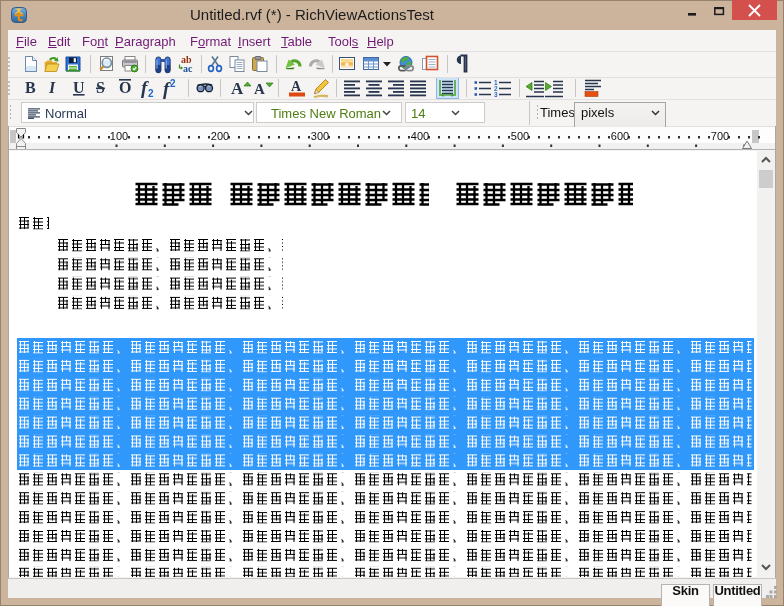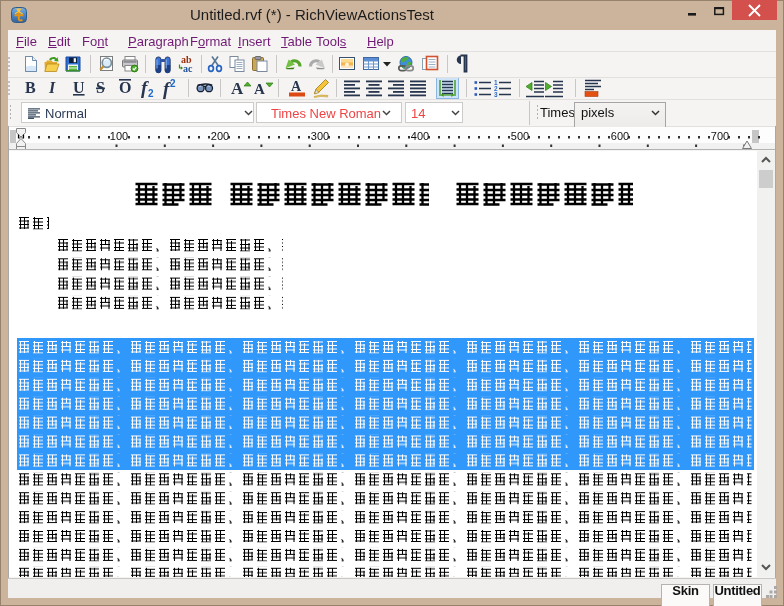--- a/index.html
+++ b/index.html
@@ -13,21 +13,21 @@
 #client{left:8px;top:30px;width:768px;height:568px;background:#f5f4f2}
 
 .mi{position:absolute;top:4px;font-size:13px;color:#701a75}
 .mi u{text-decoration:underline}
 
 .tline{position:absolute;left:8px;width:768px;height:1px;background:#e2e0de}
 .vsep{position:absolute;width:1px;background:#c9c7c5}
 .grip{position:absolute;width:3px;background-image:radial-gradient(circle,#b3b1af 36%,transparent 40%);background-size:3px 4px}
 
 .combo{position:absolute;top:102px;height:21px;background:#fff;border:1px solid #cccbca;box-sizing:border-box}
-.combo .ct{position:absolute;left:5px;top:3px;font-size:13px;color:#ef4444}
+.combo .ct{position:absolute;left:5px;top:3px;font-size:13px;color:#4d7c0f}
 .chev{position:absolute;width:9px;height:6px}
 
 #ruler{left:9px;top:127px;width:766px;height:23px;background:#fdfdfd}
 
 #doc{left:9px;top:151px;width:748px;height:426px;background:#fff;overflow:hidden}
 #selband{position:absolute;left:8px;top:186.5px;width:737px;height:132.5px;background:#3097fb}
 
 #sbar{left:757px;top:151px;width:18px;height:426px;background:#f1f1f0}
 #sthumb{position:absolute;left:2px;top:19px;width:14px;height:18px;background:#cdcdcd}
 
@@ -58,25 +58,25 @@
  <rect x="54.8" y="7.4" width="8.6" height="1.8" fill="#1a1a1a"></rect>
  <path d="M89 5L100 16M100 5L89 16" stroke="#fff" stroke-width="1.9"></path>
 </svg>
 
 <div class="abs" id="client"></div>
 
 <div class="abs" style="left:8px;top:30px;width:768px;height:21px">
  <div class="mi" style="left:8px"><u>F</u>ile</div>
  <div class="mi" style="left:40px"><u>E</u>dit</div>
  <div class="mi" style="left:74px">Fo<u>n</u>t</div>
- <div class="mi" style="left:120px"><u>P</u>aragraph</div>
+ <div class="mi" style="left:107px"><u>P</u>aragraph</div>
  <div class="mi" style="left:182px">F<u>o</u>rmat</div>
  <div class="mi" style="left:230px"><u>I</u>nsert</div>
  <div class="mi" style="left:273px"><u>T</u>able</div>
- <div class="mi" style="left:308px">Tool<u>s</u></div>
+ <div class="mi" style="left:320px">Tool<u>s</u></div>
  <div class="mi" style="left:359px"><u>H</u>elp</div>
 </div>
 <div class="tline" style="top:51px"></div>
 <div class="tline" style="top:77px"></div>
 <div class="tline" style="top:99px"></div>
 <div class="tline" style="top:126px"></div>
 
 <svg class="abs" style="left:0;top:52px" width="784" height="25" viewBox="0 0 784 25">
  <g id="gr1"></g>
 
@@ -359,21 +359,21 @@
  <svg class="chev" style="left:222px;top:7px" viewBox="0 0 9 6">
       <path d="M1 1l3.5 3.5L8 1" stroke="#444" stroke-width="1.5" fill="none"></path>
     </svg>
 </div>
 <div class="combo" style="left:256px;width:146px">
  <div class="ct" style="left:14px">Times New Roman</div>
  <svg class="chev" style="left:125px;top:7px" viewBox="0 0 9 6">
       <path d="M1 1l3.5 3.5L8 1" stroke="#444" stroke-width="1.5" fill="none"></path>
     </svg>
 </div>
-<div class="combo" style="left:405px;width:58px">
+<div class="combo" style="left:405px;width:80px">
  <div class="ct">14</div>
  <svg class="chev" style="left:45px;top:7px" viewBox="0 0 9 6">
       <path d="M1 1l3.5 3.5L8 1" stroke="#444" stroke-width="1.5" fill="none"></path>
     </svg>
 </div>
 <div class="vsep" style="left:529px;top:101px;height:24px"></div>
 <div class="grip" style="left:536px;top:104px;height:17px"></div>
 <div class="abs" style="left:540px;top:105px;font-size:13px;color:#111">Times:</div>
 <div class="abs" style="left:574px;top:102px;width:92px;height:36px;background:linear-gradient(#f4f3f2,#e9e8e6);border:1px solid #a5a5a5;box-sizing:border-box">
  <div style="position:absolute;left:6px;top:2px;font-size:13px;color:#111">pixels</div>

